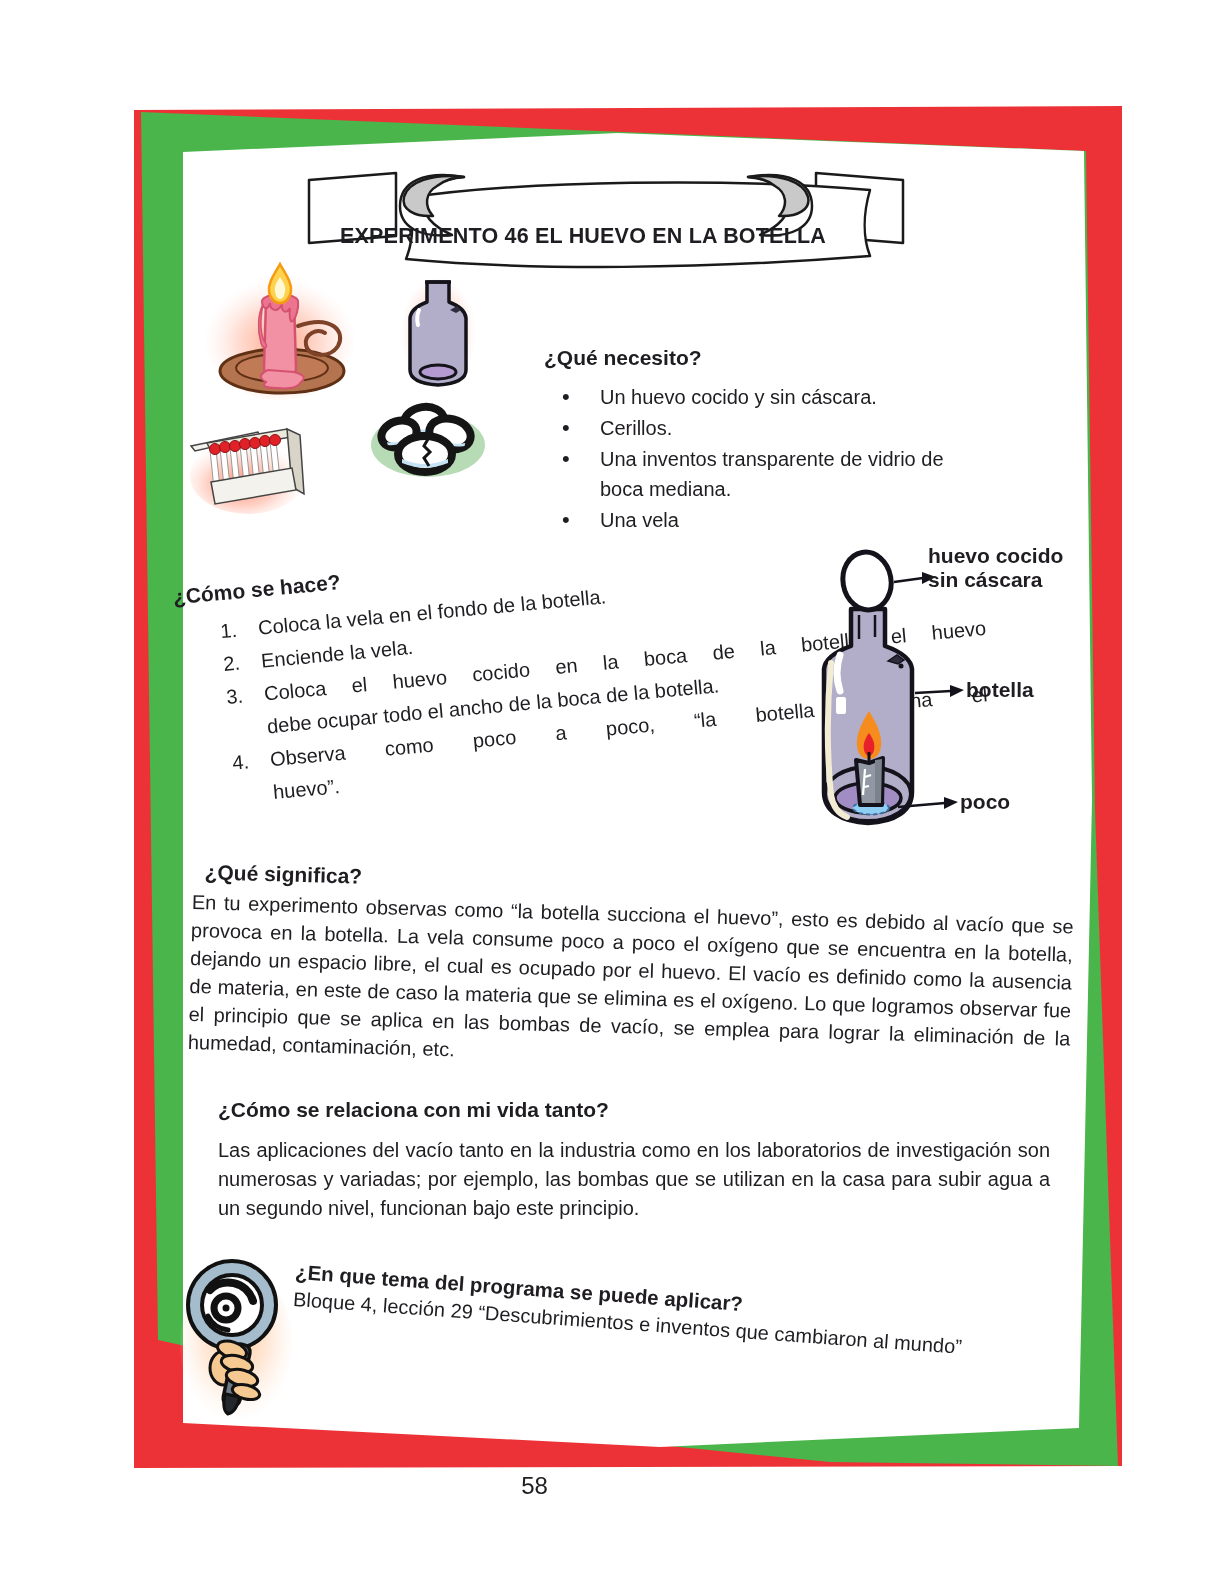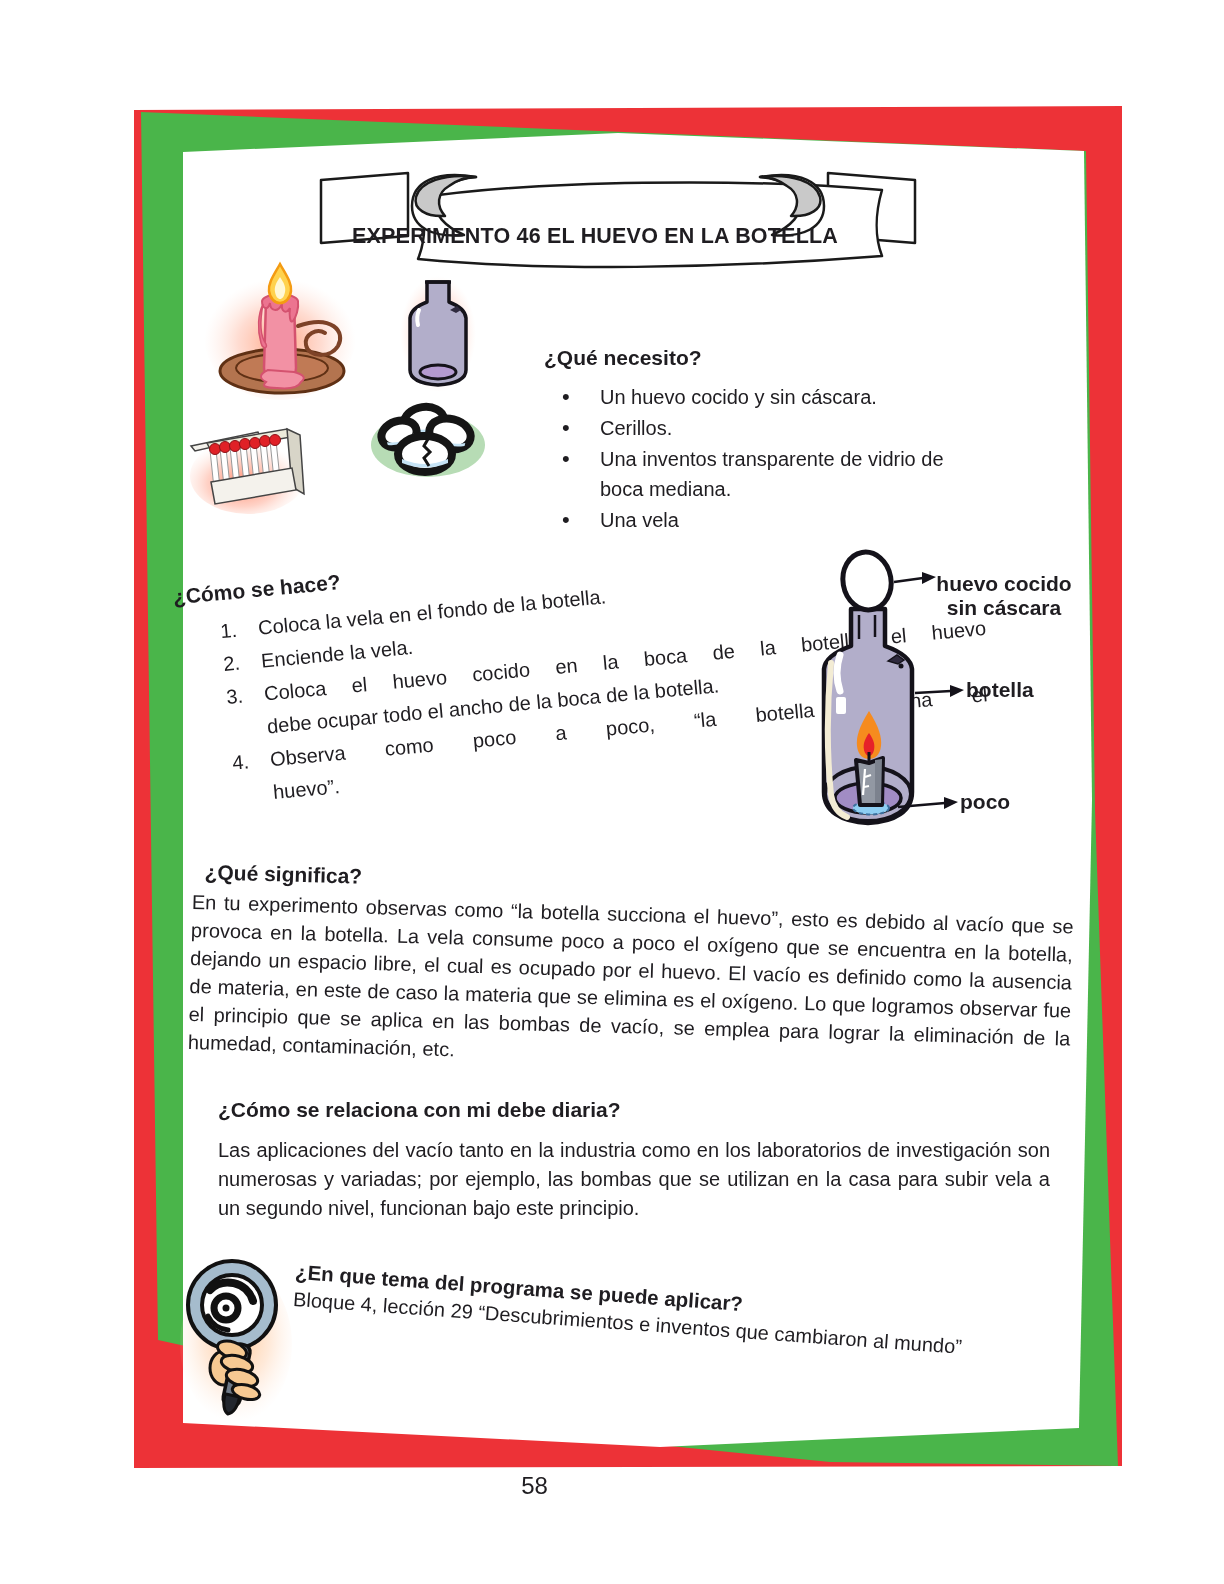--- a/index.html
+++ b/index.html
@@ -5,21 +5,21 @@
   html,body { margin:0; padding:0; }
   body {
     width:1224px; height:1584px; position:relative; overflow:hidden;
     background:#ffffff; color:#1f1d21;
     font-family:"Liberation Sans", sans-serif;
   }
   .abs { position:absolute; }
   svg { display:block; }
 
   
-  .banner { left:316px; top:164px; width:604px; height:116px; }
+  .banner { left:304px; top:164px; width:604px; height:116px; }
   .banner-title {
     position:absolute; left:36px; top:60px; width:540px;
     font-size:21.5px; font-weight:bold; letter-spacing:0.2px; white-space:nowrap;
   }
 
   
   .materials { left:528px; top:346px; width:434px; }
   .materials h2 { margin:0 0 12px 16px; font-size:21px; }
   .materials ul { list-style:none; margin:0; padding:0; }
   .materials li { position:relative; padding-left:72px; font-size:20px; line-height:30px; margin-bottom:1px; }
@@ -29,21 +29,21 @@
   .procedure { left:166px; top:586px; width:868px; transform:rotate(-5.2deg); transform-origin:0 0; }
   .procedure h2 { margin:0 0 10px 6px; font-size:21px; }
   .step { display:flex; padding-left:50px; font-size:20px; line-height:33px; }
   .step-num { width:38px; flex:none; }
   .step-body { flex:1; }
   .sp1 { word-spacing:20px; }
   .sp2 { word-spacing:34px; }
 
   
   .lbl { font-weight:bold; font-size:21px; white-space:nowrap;text-align:right; }
-  .egg-label { left:928px; top:572px; width:152px; text-align:center; line-height:24px; }
+  .egg-label { left:928px; top:544px; width:152px; text-align:left; line-height:24px; }
 
   
   .meaning { left:193px; top:860px; width:882px; transform:rotate(1.6deg); transform-origin:0 0; }
   .meaning h2 { margin:0 0 4px 12px; font-size:21px; }
   .meaning p { margin:0; font-size:20px; line-height:28px; text-align:justify; }
 
   
   .daily { left:218px; top:1098px; width:832px; }
   .daily h2 { margin:0 0 14px 0; font-size:21px; }
   .daily p { margin:0; font-size:20px; line-height:29px; text-align:justify; }
@@ -253,22 +253,22 @@
 </div>
 <div class="abs lbl" style="left:966px;top:678px">botella</div>
 <div class="abs lbl" style="left:960px;top:790px">poco</div>
 
 <div class="abs meaning">
   <h2>¿Qué significa?</h2>
   <p>En tu experimento observas como “la botella succiona el huevo”, esto es debido al vacío que se provoca en la botella. La vela consume poco a poco el oxígeno que se encuentra en la botella, dejando un espacio libre, el cual es ocupado por el huevo. El vacío es definido como la ausencia de materia, en este de caso la materia que se elimina es el oxígeno. Lo que logramos observar fue el principio que se aplica en las bombas de vacío, se emplea para lograr la eliminación de la humedad, contaminación, etc.</p>
 </div>
 
 <div class="abs daily">
-  <h2>¿Cómo se relaciona con mi debe diaria?</h2>
-  <p>Las aplicaciones del vacío tanto en la industria como en los laboratorios de investigación son numerosas y variadas; por ejemplo, las bombas que se utilizan en la casa para subir vela a un segundo nivel, funcionan bajo este principio.</p>
+  <h2>¿Cómo se relaciona con mi vida tanto?</h2>
+  <p>Las aplicaciones del vacío tanto en la industria como en los laboratorios de investigación son numerosas y variadas; por ejemplo, las bombas que se utilizan en la casa para subir agua a un segundo nivel, funcionan bajo este principio.</p>
 </div>
 
 <svg class="abs" style="left:180px;top:1252px" width="130" height="185" viewBox="0 0 130 185">
   <defs>
     <radialGradient id="glowD" cx="50%" cy="45%" r="55%">
       <stop offset="0%" stop-color="#ffb36e" stop-opacity="0.75"></stop>
       <stop offset="55%" stop-color="#ffc9a0" stop-opacity="0.4"></stop>
       <stop offset="100%" stop-color="#ffe4d2" stop-opacity="0"></stop>
     </radialGradient>
   </defs>

